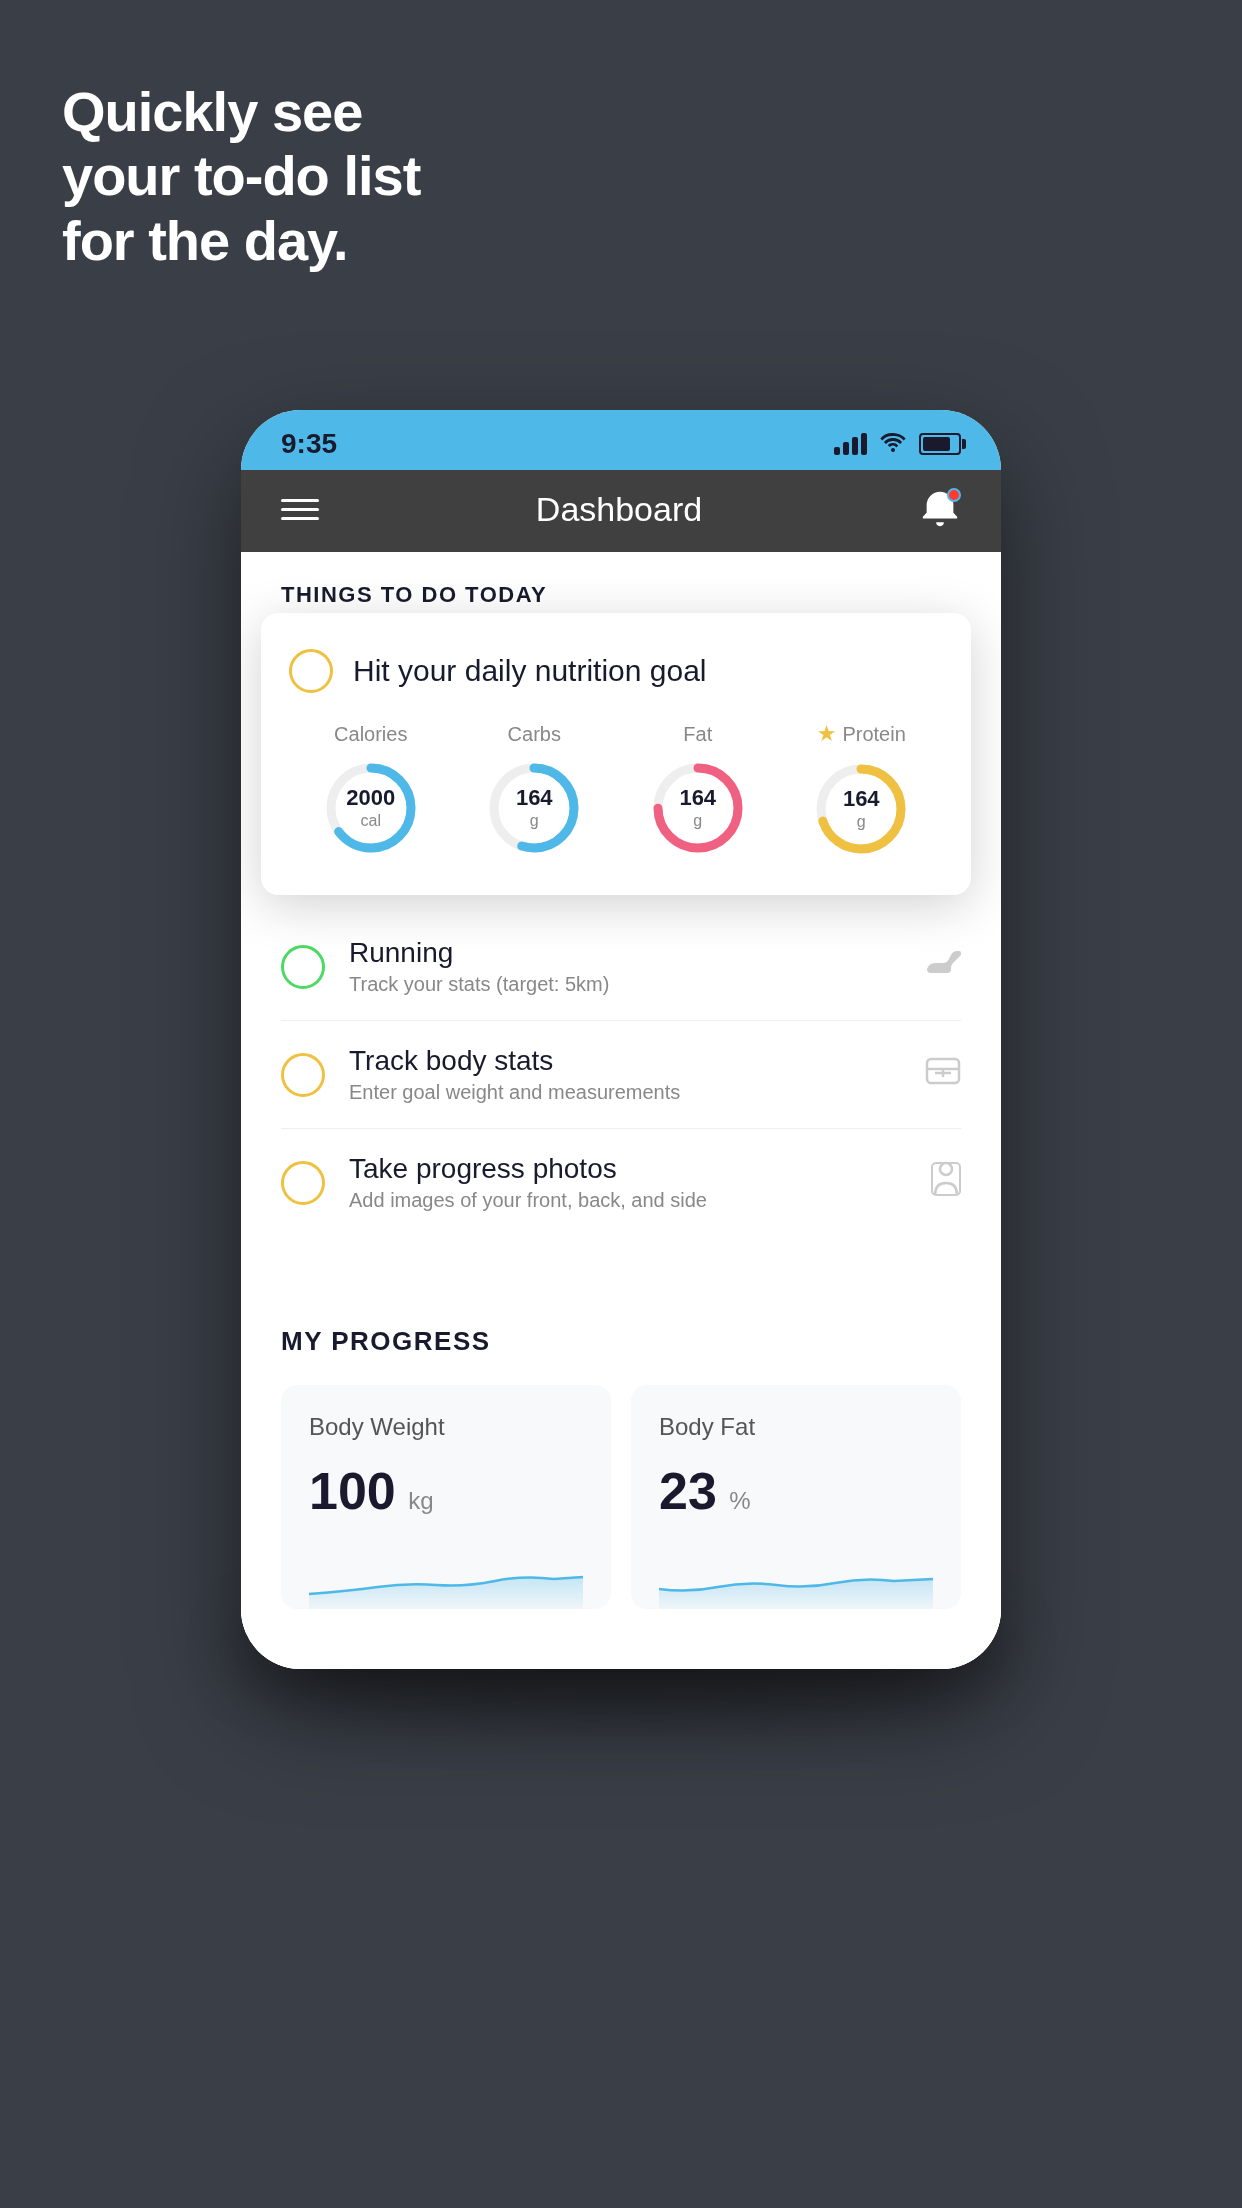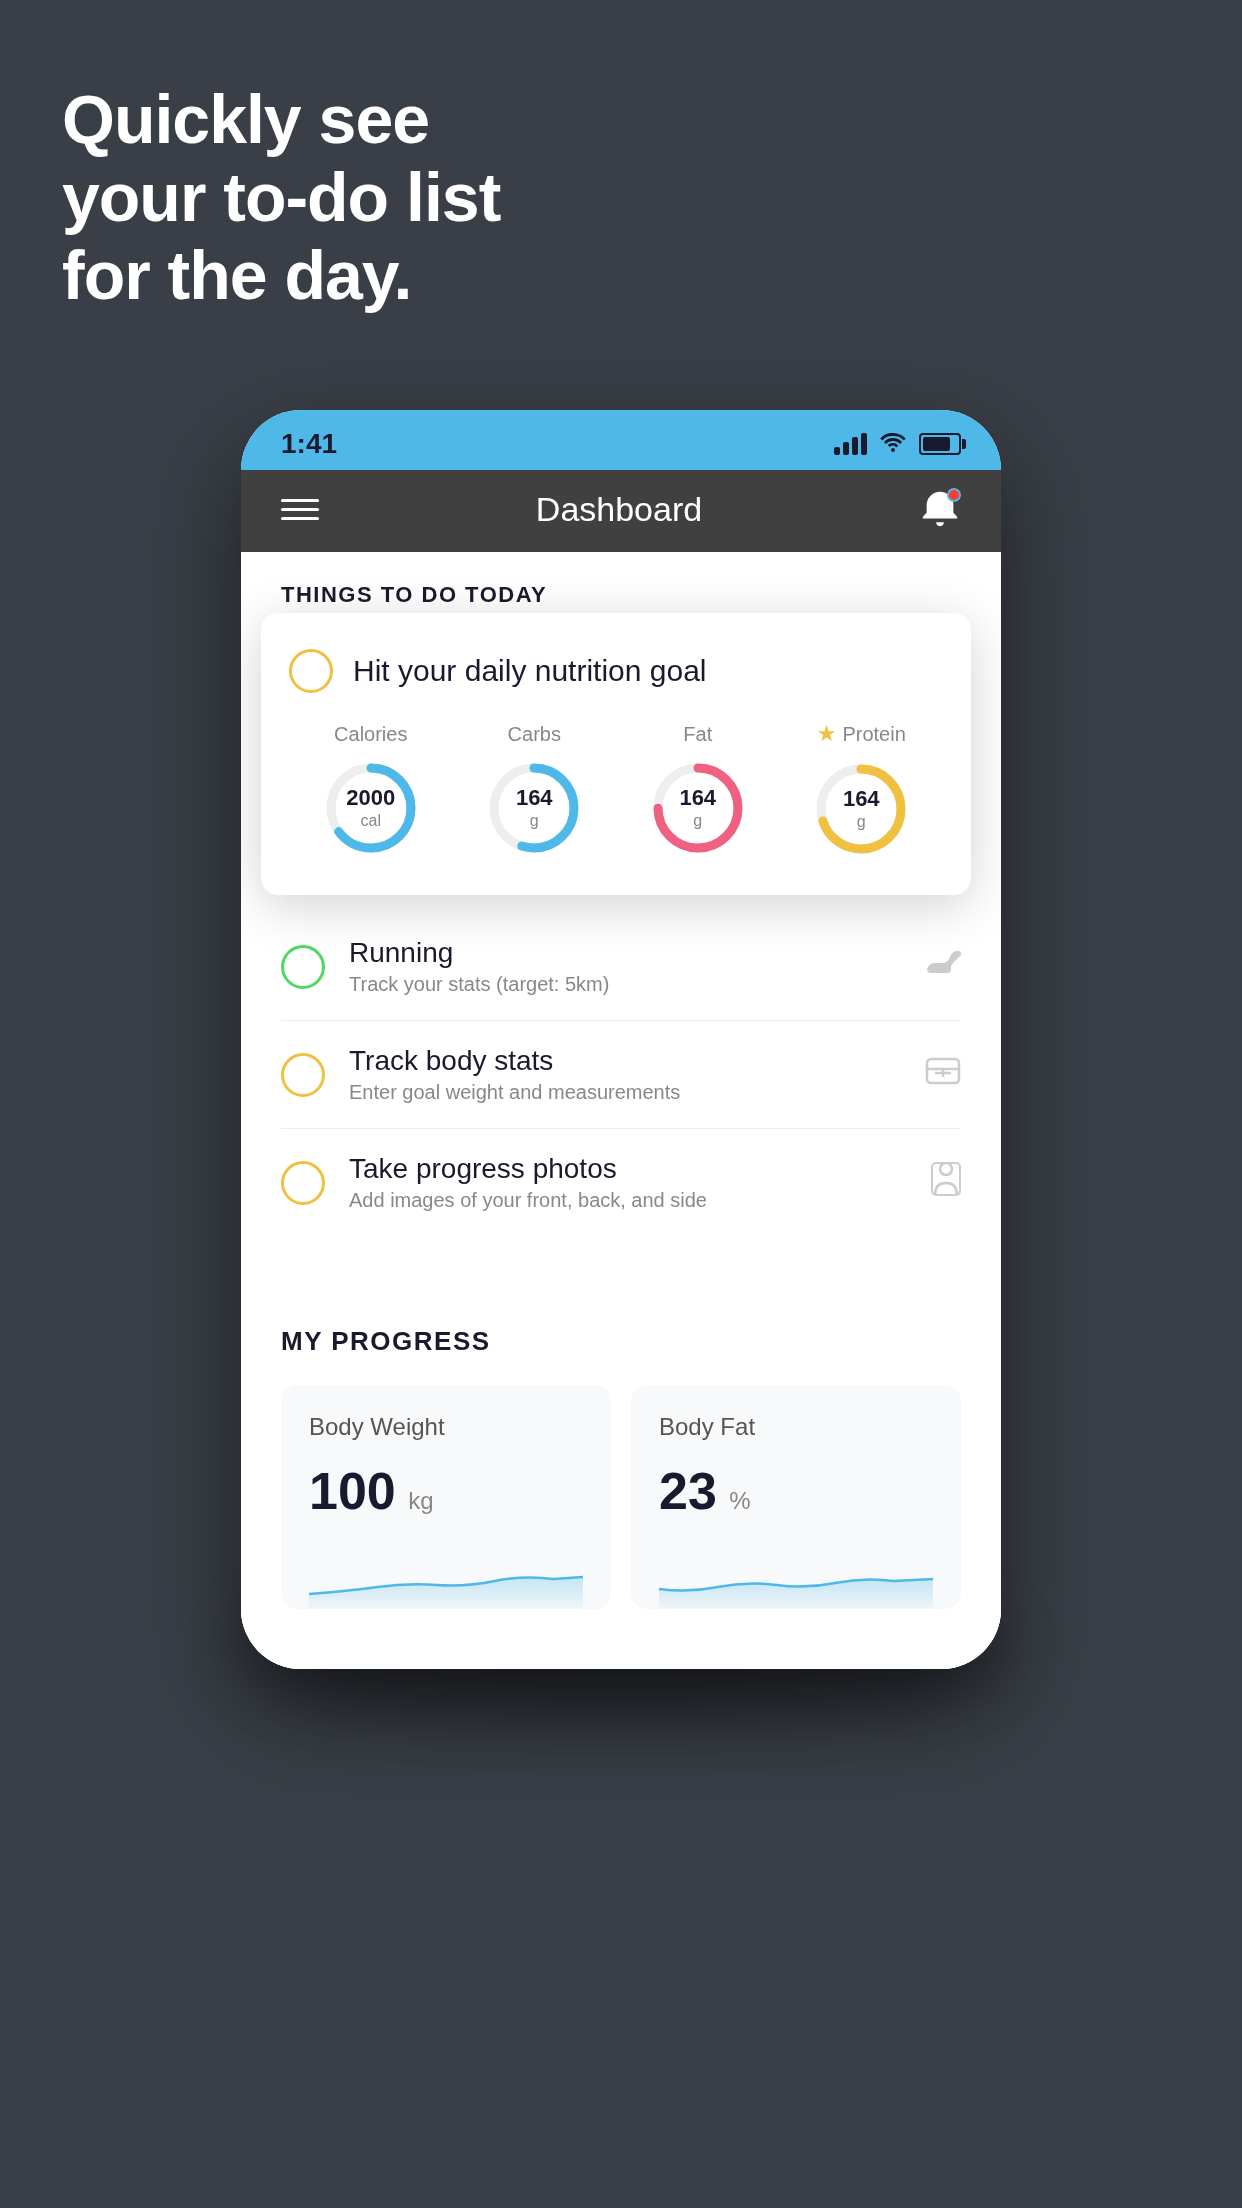--- a/index.html
+++ b/index.html
@@ -12,21 +12,21 @@
       font-family: -apple-system, 'Helvetica Neue', Arial, sans-serif;
       position: relative;
       overflow: hidden;
     }
 
     .hero-text {
       position: absolute;
       top: 80px;
       left: 62px;
       color: #ffffff;
-      font-size: 68px;
+      font-size: 56px;
       font-weight: 800;
       line-height: 1.15;
       letter-spacing: -1px;
     }
 
     .phone-wrapper {
       position: absolute;
       top: 410px;
       left: 50%;
       transform: translateX(-50%);
@@ -428,21 +428,21 @@
   <div>your to-do list</div>
   <div>for the day.</div>
 </div>
 
 <div class="phone-wrapper">
   <div class="phone-shadow-blob"></div>
 
   <div class="phone">
 
     <div class="status-bar">
-      <span class="status-time">1:41</span>
+      <span class="status-time">9:35</span>
       <div class="status-icons">
         <div class="signal-bars">
           <div class="signal-bar" style="height:8px"></div>
           <div class="signal-bar" style="height:13px"></div>
           <div class="signal-bar" style="height:18px"></div>
           <div class="signal-bar" style="height:22px"></div>
         </div>
         <span class="wifi-icon">
           <svg width="28" height="22" viewBox="0 0 28 22" fill="#1a1a2e">
             <path d="M14 18a2 2 0 1 1 0 4 2 2 0 0 1 0-4zm0-5a7 7 0 0 1 5.3 2.4l-2 2A4 4 0 0 0 10.7 17l-2-2A7 7 0 0 1 14 13zm0-5c3.6 0 6.8 1.5 9.1 4l-2 2A9 9 0 0 0 14 11a9 9 0 0 0-7.1 3l-2-2A12 12 0 0 1 14 8zm0-5c5 0 9.5 2.1 12.7 5.4l-2 2A13 13 0 0 0 14 6a13 13 0 0 0-10.7 4.4l-2-2A16 16 0 0 1 14 3z"></path>

